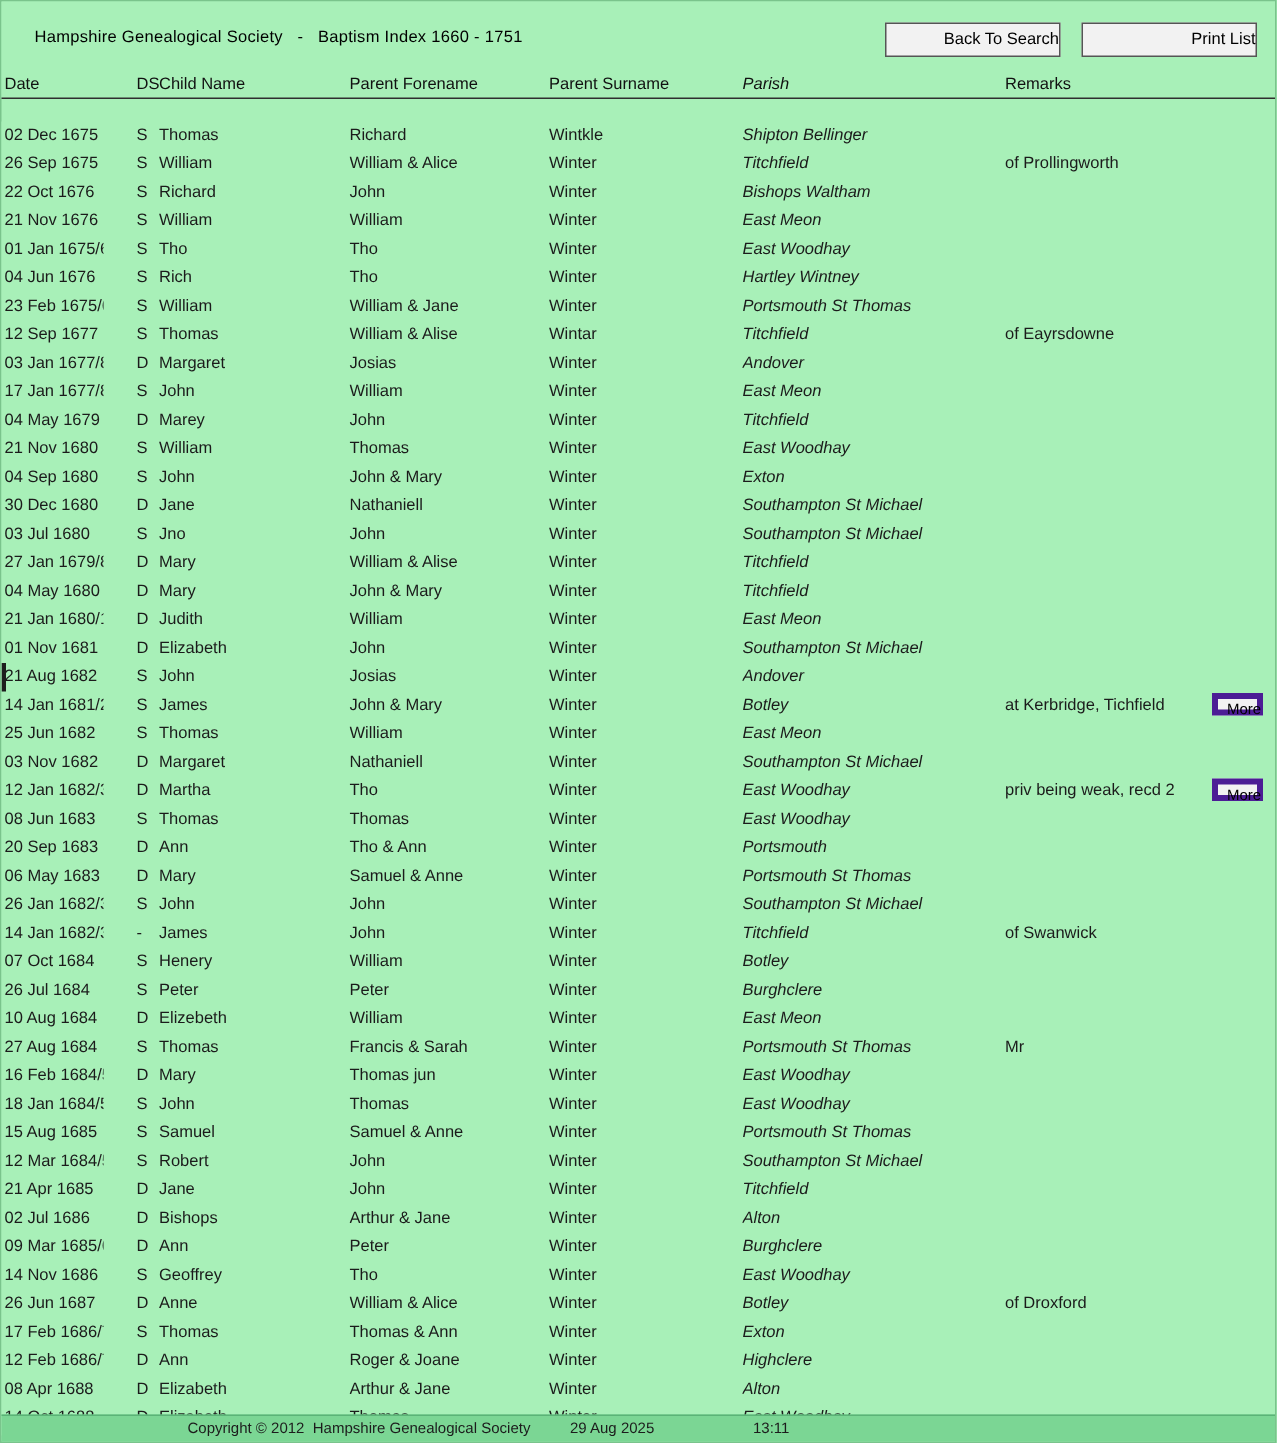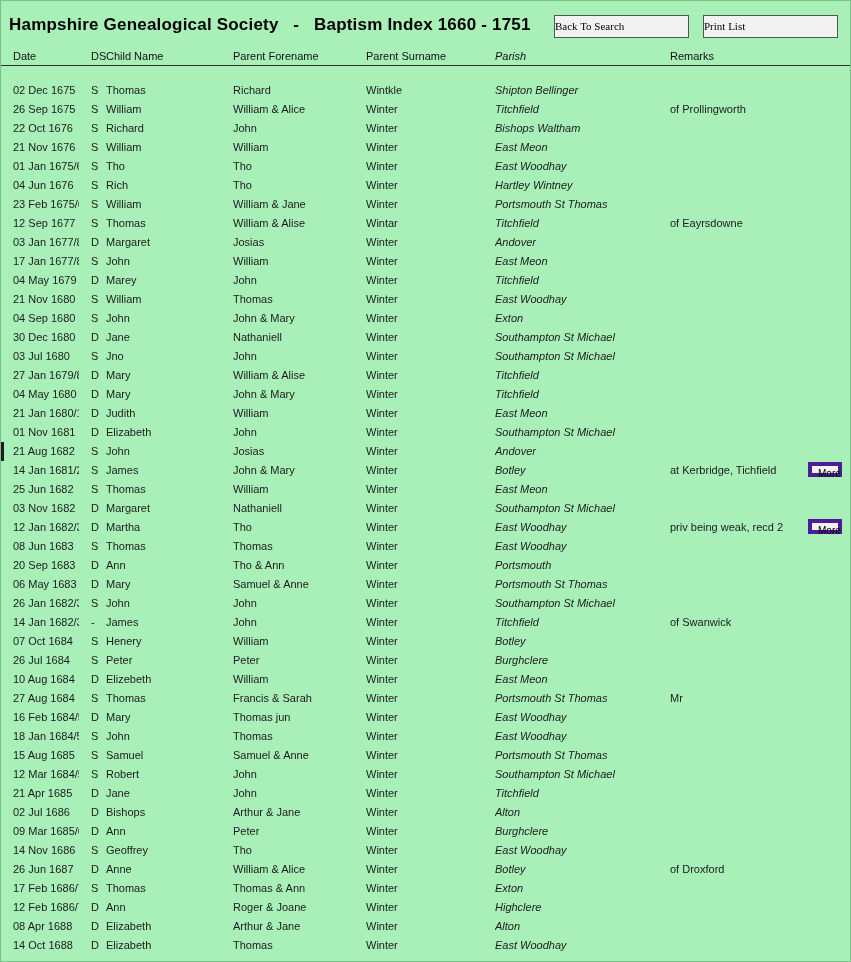--- a/index.html
+++ b/index.html
@@ -22,42 +22,42 @@
   }
   
   .header {
     position: relative;
     height: 47px;
     background: #a8f0b8;
     display: flex;
     align-items: center;
   }
   .title {
-    margin-left: 8px;
-    font-size: 17px;
-    font-weight: bold;
+    margin-left: 22px;
+    font-size: 11px;
+    font-weight: normal;
     letter-spacing: 0.2px;
     white-space: pre;
   }
   .header-buttons {
     position: absolute;
     right: 12px;
     top: 14px;
     display: flex;
     gap: 14px;
   }
   .btn {
     background: #f2f2f2;
     border: 1px solid #555;
-    font-family: Liberation Serif, serif;
+    font-family: Liberation Sans, sans-serif;
     font-size: 11px;
     padding: 0;
     height: 23px;
-    width: 135px;
-    text-align: left;
+    width: 117px;
+    text-align: right;
     line-height: 21px;
     cursor: pointer;
     color: #000;
   }
 
   
   .col-head {
     position: relative;
     height: 18px;
     border-bottom: 1px solid #2f2f2f;
@@ -86,21 +86,21 @@
   }
   .row .c {
     position: absolute;
     top: 3px;
     font-size: 11px;
     color: #1b1b1b;
     white-space: nowrap;
     overflow: hidden;
   }
   
-  .c-date    { left: 12px;   width: 66px; }
+  .c-date    { left: 2px;   width: 66px; }
   .c-ds      { left: 90px;  width: 14px; }
   .c-child   { left: 105px; width: 110px; }
   .c-pfore   { left: 232px; width: 140px; }
   .c-psur    { left: 365px; width: 145px; }
   .c-parish  { left: 494px; width: 145px; font-style: italic; }
   .c-remarks { left: 669px; width: 125px; }
 
   .more-btn {
     position: absolute;
     right: 8px;
@@ -579,13 +579,18 @@
         <span class="c c-date">14 Oct 1688</span>
         <span class="c c-ds">D</span>
         <span class="c c-child">Elizabeth</span>
         <span class="c c-pfore">Thomas</span>
         <span class="c c-psur">Winter</span>
         <span class="c c-parish">East Woodhay</span>
         <span class="c c-remarks"></span>
       </div>
     </div>
 
+  <div class="footer">
+    <span class="f-copy">Copyright © 2012  Hampshire Genealogical Society</span>
+    <span class="f-date">29 Aug 2025</span>
+    <span class="f-time">13:11</span>
+  </div>
 </div>
 
 </body></html>

